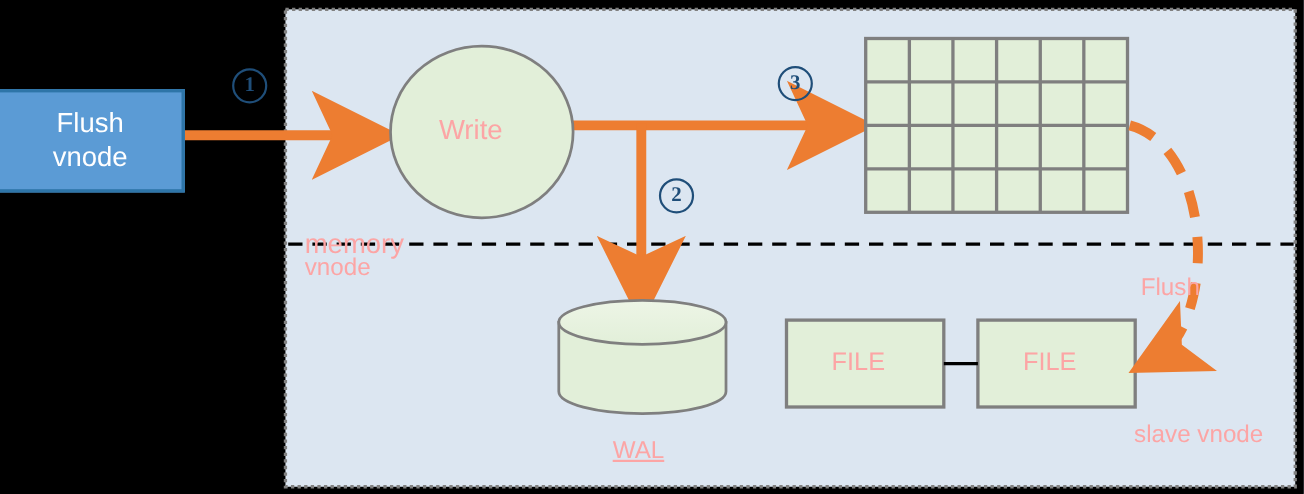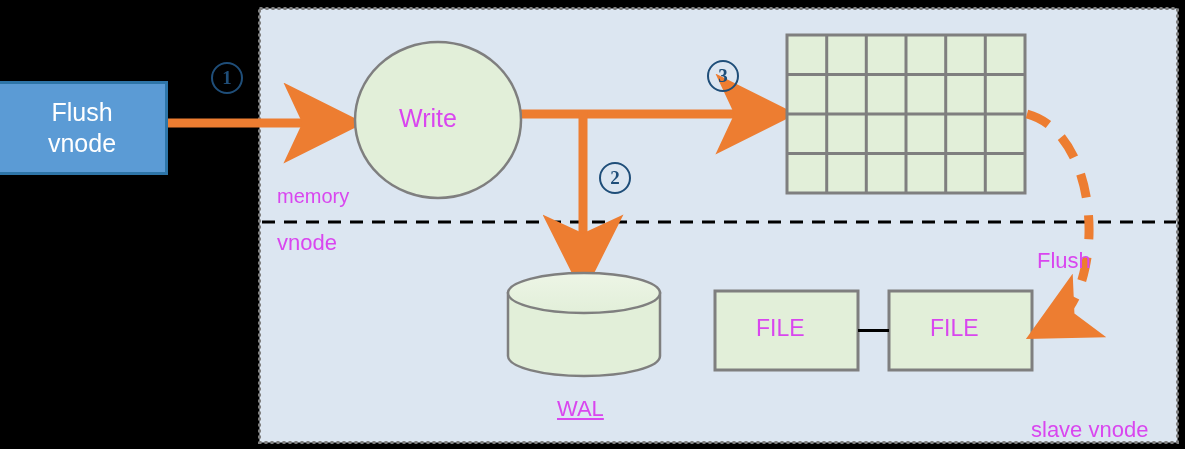--- a/index.html
+++ b/index.html
@@ -17,21 +17,21 @@
   }
   #diagram-svg {
     position: absolute;
     left: 0;
     top: 0;
     width: 1185px;
     height: 449px;
   }
   .lbl {
     position: absolute;
-    color: #d946ef;
+    color: #fca5a5;
     font-family: "Liberation Sans", sans-serif;
     white-space: nowrap;
     line-height: 1;
   }
   
   #master-vnode-box {
     position: absolute;
     left: -4px;
     top: 81px;
     width: 172px;
@@ -64,25 +64,25 @@
     font-family: "Liberation Serif", serif;
   }
   #step-1 { left: 211px; top: 62px; }
   #step-2 { left: 599px; top: 162px; }
   #step-3 { left: 707px; top: 60px; }
 
   #write-label {
     left: 399px; top: 106px;
     font-size: 25px;
   }
-  #memory-label { left: 277px; top: 186px; font-size: 20px; }
+  #memory-label { left: 277px; top: 210px; font-size: 25px; }
   #disk-label   { left: 277px; top: 232px; font-size: 22px; }
   #wal-label    { left: 557px; top: 398px; font-size: 22px; text-decoration: underline; }
   #flush-label  { left: 1037px; top: 250px; font-size: 22px; }
-  #slave-label  { left: 1031px; top: 419px; font-size: 22px; }
+  #slave-label  { left: 1031px; top: 384px; font-size: 22px; }
   #file-1-label { left: 756px; top: 317px; font-size: 23px; }
   #file-2-label { left: 930px; top: 317px; font-size: 23px; }
 </style>
 </head>
 <body>
 
 <div id="stage">
 
   <svg id="diagram-svg" viewBox="0 0 1185 449">
     <defs>

